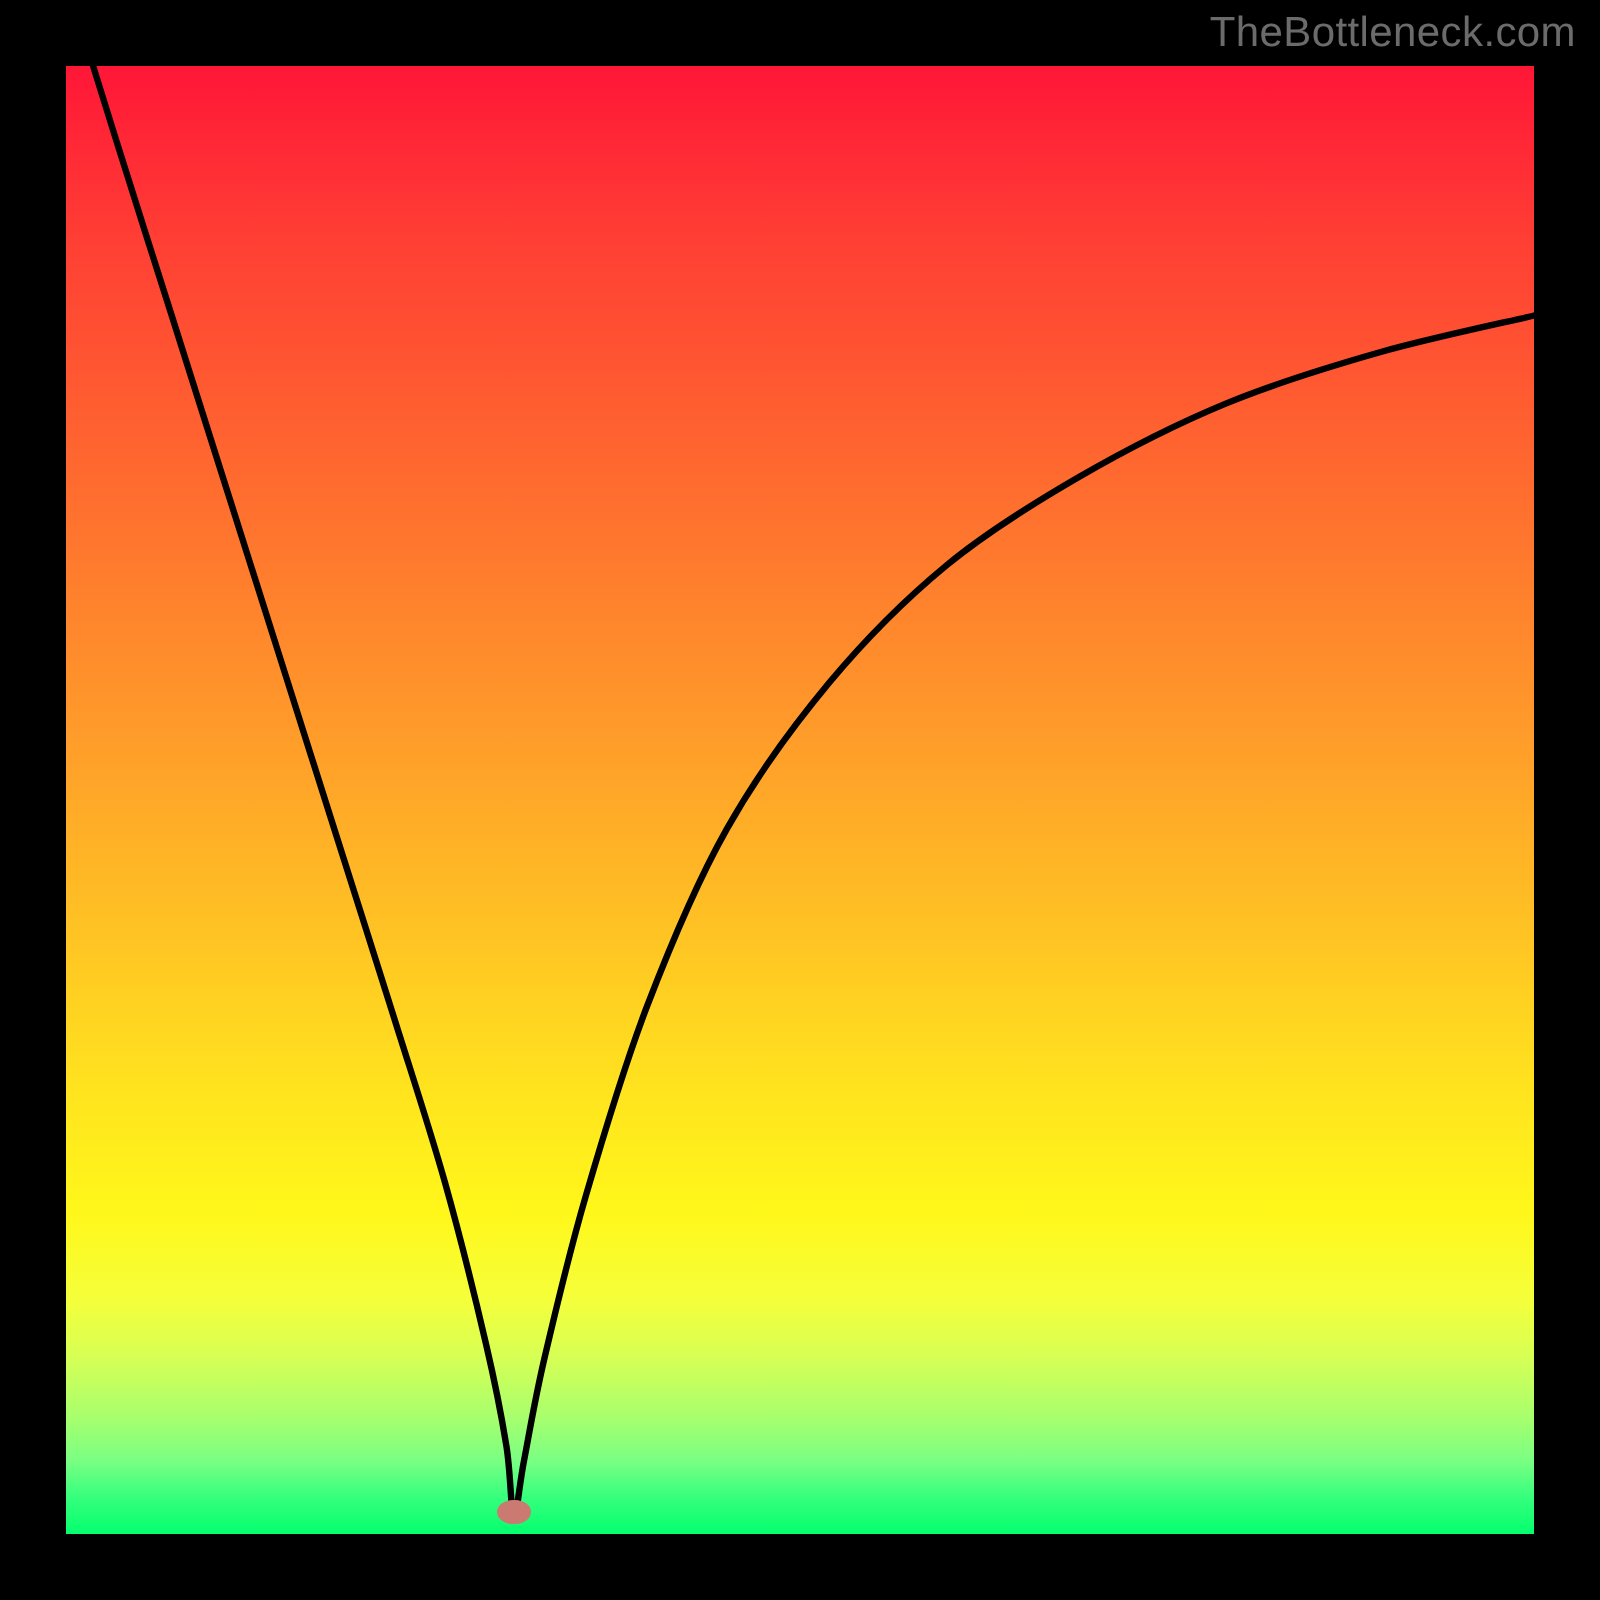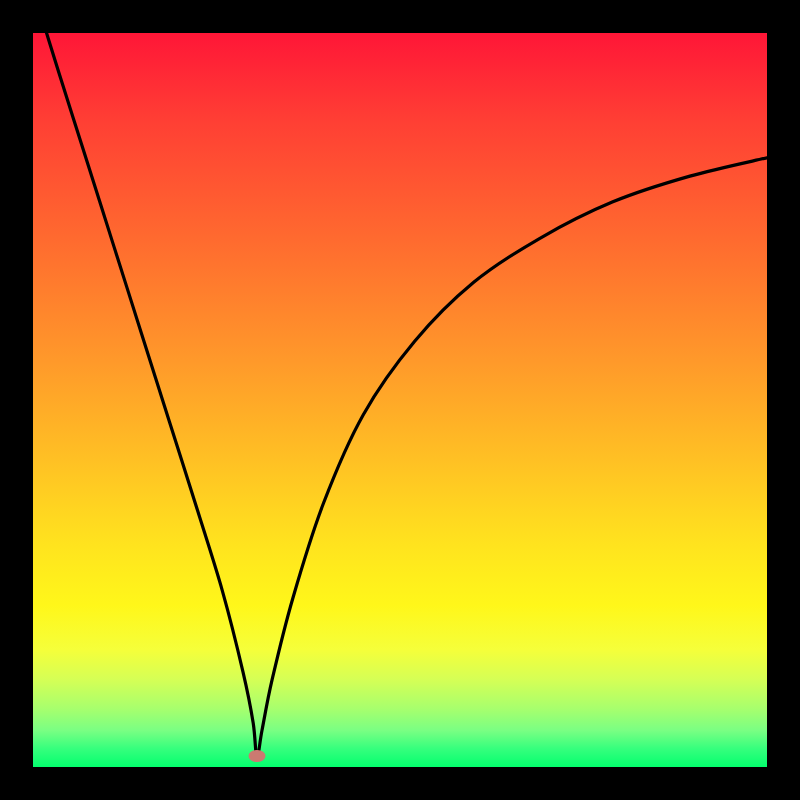--- a/index.html
+++ b/index.html
@@ -77,14 +77,15 @@
 
     <svg class="curve-svg" viewBox="0 0 734 734" preserveAspectRatio="none">
 
       <path id="curve-path" d="M 0.00 -44.04 C 3.99 -31.12, 16.50 9.69, 24.96 36.70 C 33.41 63.71, 43.92 96.59, 52.85 124.78 C 61.77 152.97, 71.81 184.67, 80.74 212.86 C 89.67 241.05, 99.71 272.75, 108.63 300.94 C 117.56 329.13, 127.60 360.83, 136.52 389.02 C 145.45 417.21, 155.96 450.09, 164.42 477.10 C 172.87 504.11, 182.09 532.00, 189.37 557.84 C 196.65 583.68, 204.99 617.44, 209.92 638.58 C 214.86 659.72, 217.97 676.10, 220.20 689.96 C 222.43 703.82, 222.46 724.02, 223.87 725.19 C 225.28 726.37, 226.54 709.98, 229.01 697.30 C 231.47 684.62, 234.35 667.06, 239.28 645.92 C 244.22 624.78, 251.62 593.37, 259.84 565.18 C 268.06 536.99, 279.39 499.12, 290.66 469.76 C 301.94 440.40, 315.74 407.52, 330.30 381.68 C 344.86 355.84, 364.06 329.42, 381.68 308.28 C 399.30 287.14, 420.44 266.00, 440.40 249.56 C 460.36 233.12, 484.15 218.44, 506.46 205.52 C 528.77 192.60, 555.78 178.80, 579.86 168.82 C 603.94 158.84, 632.27 150.18, 656.93 143.13 C 681.59 136.08, 721.67 127.72, 734.00 124.78" fill="none" stroke="#000" stroke-width="3.2" stroke-linejoin="round" stroke-linecap="round"></path>
     </svg>
 
     <div class="marker" id="min-marker" style="left: 223.87px; top: 722.99px; background: rgb(203, 122, 113);"></div>
 
   </div>
 
+  <div class="watermark">TheBottleneck.com</div>
 
 </div>
 
 </body></html>

